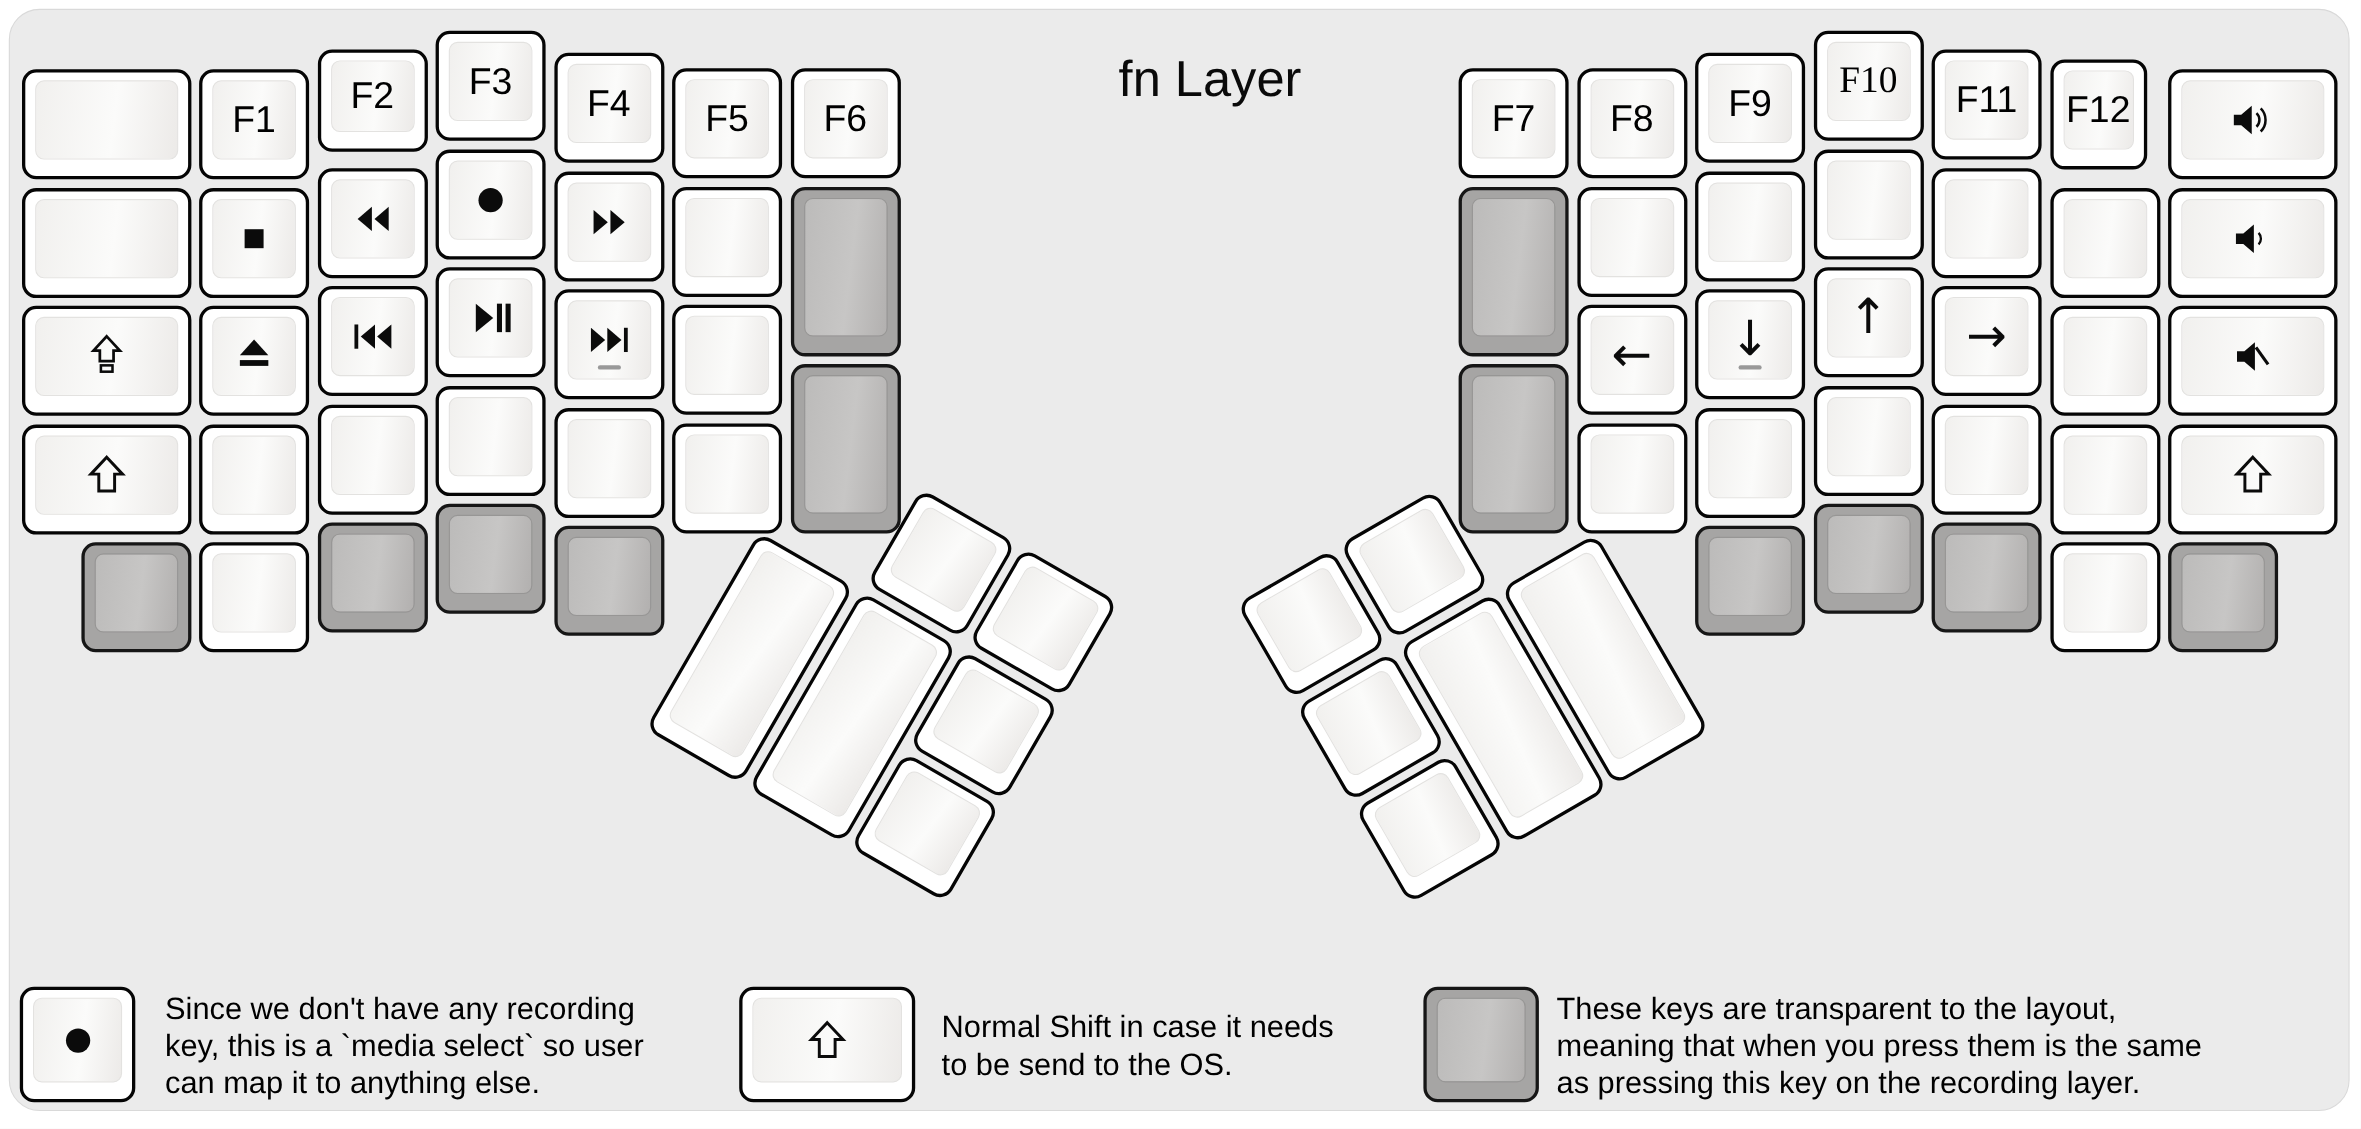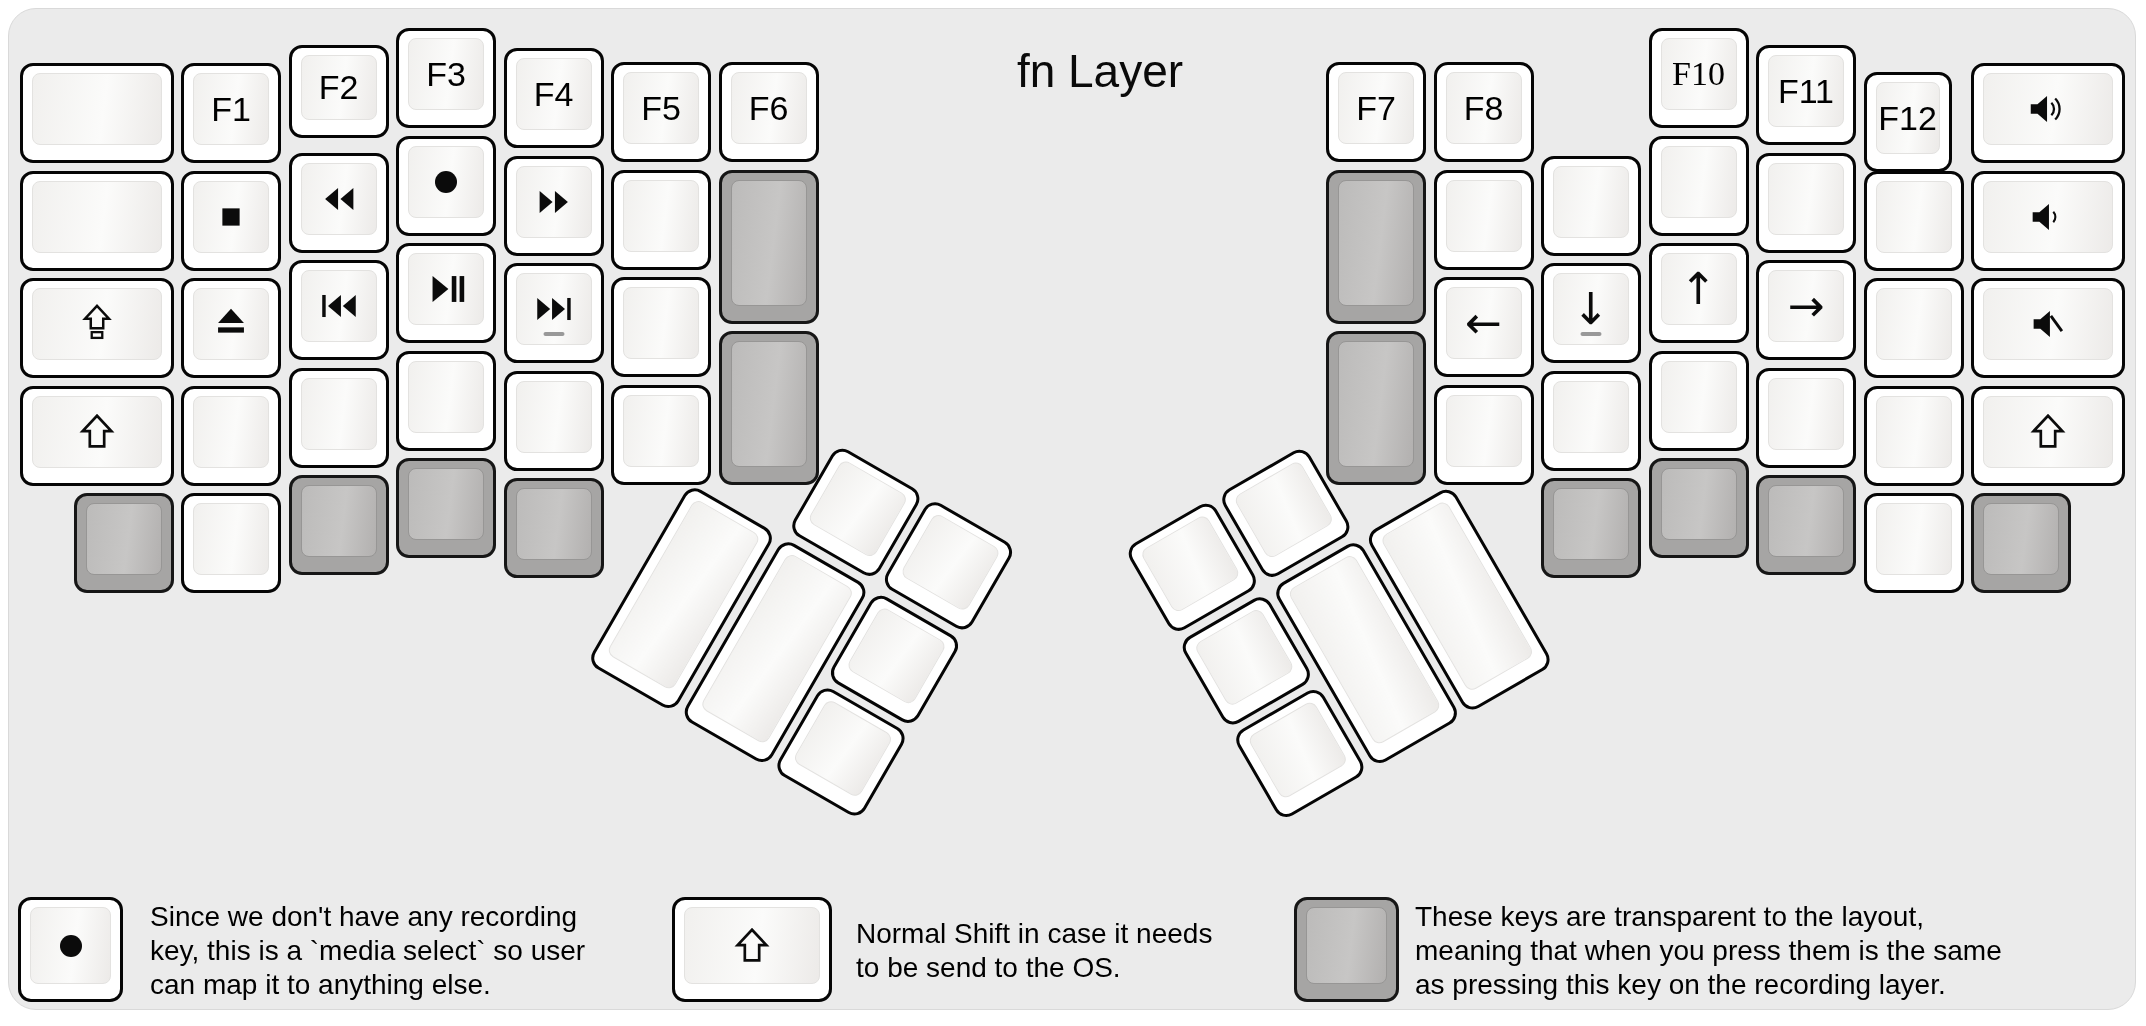--- a/index.html
+++ b/index.html
@@ -248,20 +248,25 @@
         <div class="cap"></div>
       </div>
       <div class="key" style="left: 1433.5px; top: 277px; width: 100px; height: 100px;">
         <div class="cap">
           <span class="arrow-glyph">←</span>
         </div>
       </div>
       <div class="key" style="left: 1433.5px; top: 384.5px; width: 100px; height: 100px;">
         <div class="cap"></div>
       </div>
+      <div class="key" style="left: 1541px; top: 48px; width: 100px; height: 100px;">
+        <div class="cap">
+          <span class="klabel">F9</span>
+        </div>
+      </div>
       <div class="key" style="left: 1541px; top: 155.5px; width: 100px; height: 100px;">
         <div class="cap"></div>
       </div>
       <div class="key" style="left: 1541px; top: 263px; width: 100px; height: 100px;">
         <div class="cap">
           <span class="arrow-glyph">↓</span>
           <span class="dash"></span>
         </div>
       </div>
       <div class="key" style="left: 1541px; top: 370.5px; width: 100px; height: 100px;">
@@ -301,21 +306,21 @@
         <div class="cap">
           <span class="arrow-glyph">→</span>
         </div>
       </div>
       <div class="key" style="left: 1756px; top: 367.5px; width: 100px; height: 100px;">
         <div class="cap"></div>
       </div>
       <div class="key gray" style="left: 1756px; top: 475px; width: 100px; height: 100px;">
         <div class="cap"></div>
       </div>
-      <div class="key" style="left: 1863.5px; top: 72px; width: 88px; height: 100px;">
+      <div class="key" style="left: 1863.5px; top: 54px; width: 88px; height: 100px;">
         <div class="cap">
           <span class="klabel">F12</span>
         </div>
       </div>
       <div class="key" style="left: 1863.5px; top: 170.5px; width: 100px; height: 100px;">
         <div class="cap"></div>
       </div>
       <div class="key" style="left: 1863.5px; top: 278px; width: 100px; height: 100px;">
         <div class="cap"></div>
       </div>

